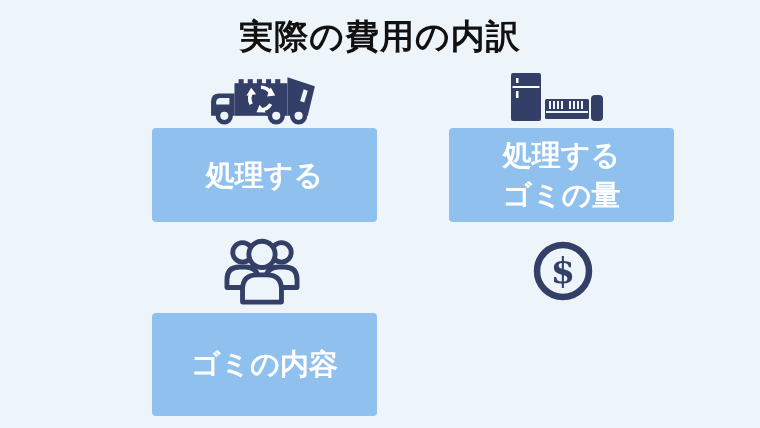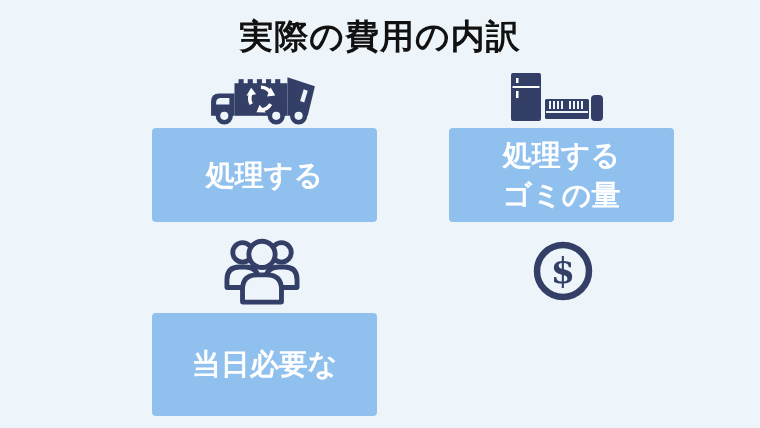--- a/index.html
+++ b/index.html
@@ -133,17 +133,17 @@
   </div>
 
   <div class="icon-wrap icon-dollar">
     <svg width="64" height="64" viewBox="0 0 64 64" xmlns="http://www.w3.org/2000/svg">
       <circle cx="32" cy="32" r="26" fill="none" stroke="var(--icon)" stroke-width="6.5"></circle>
       <text x="32" y="44" text-anchor="middle" font-family="DejaVu Serif, serif" font-size="35" font-weight="bold" fill="var(--icon)">$</text>
     </svg>
   </div>
 
   <div class="card r2 c1">
-    <div>当日必要な</div>
+    <div>ゴミの内容</div>
   </div>
 
 
 </div>
 
 </body></html>

